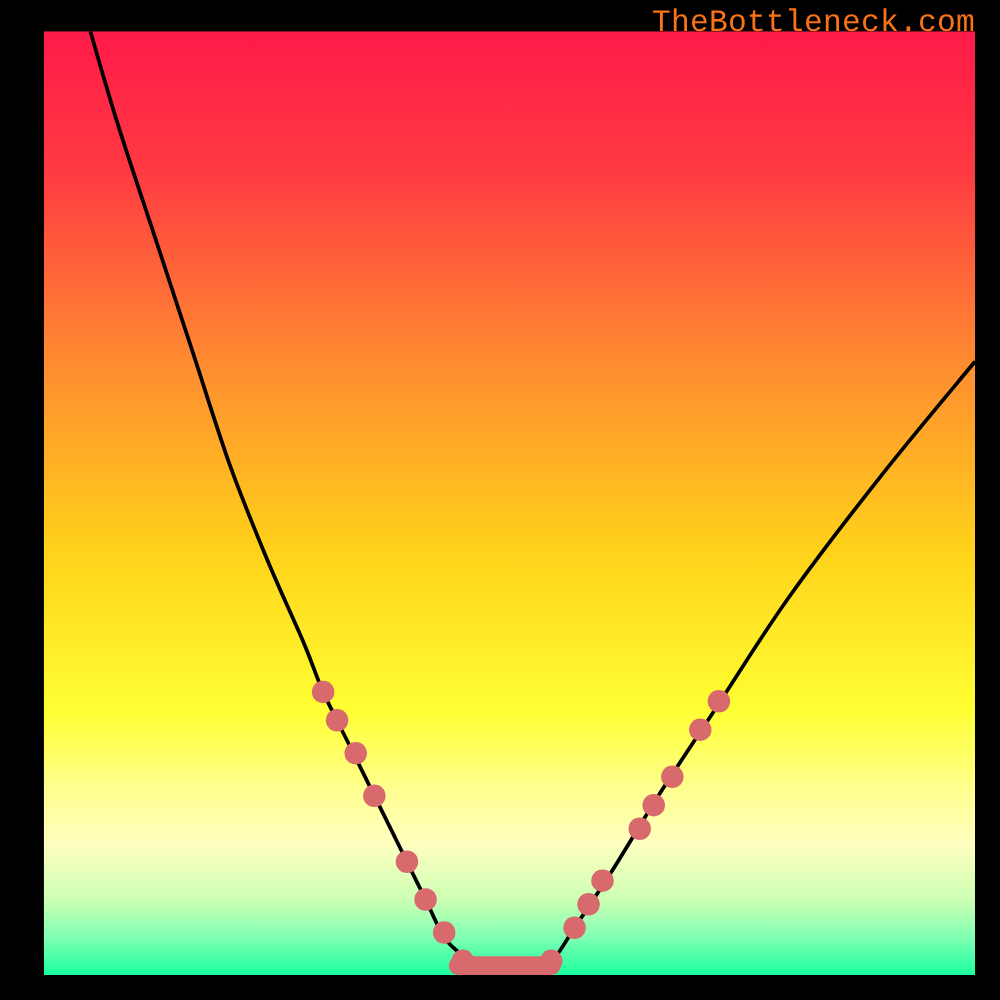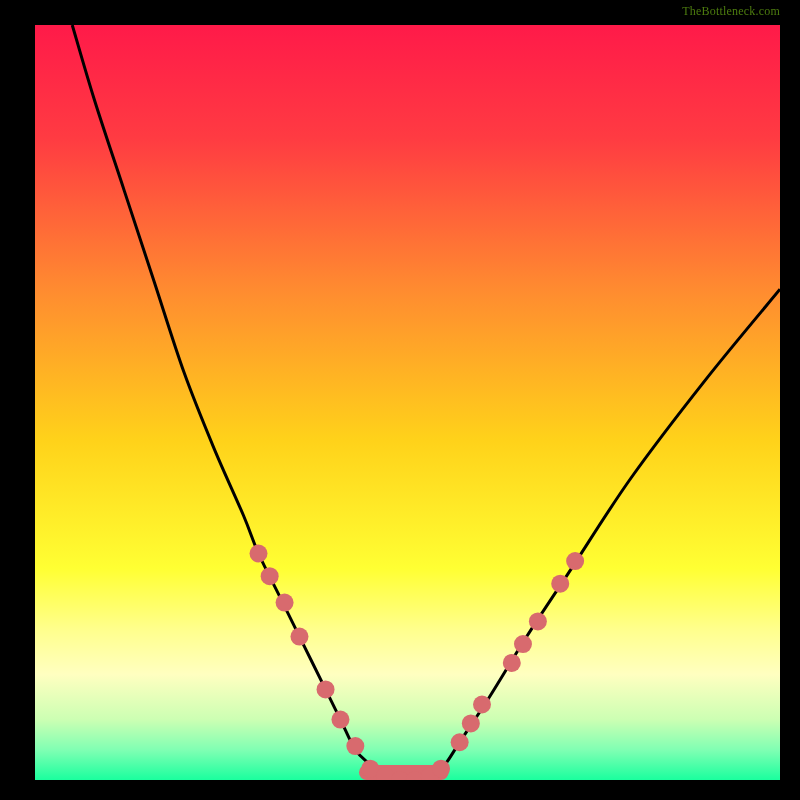--- a/index.html
+++ b/index.html
@@ -22,24 +22,24 @@
     position: absolute;
     left: 0;
     top: 0;
     width: 745px;
     height: 755px;
   }
   .watermark {
     position: absolute;
     top: 4px;
     right: 20px;
-    font-family: Liberation Serif, serif;
-    font-size: 12px;
+    font-family: Liberation Mono, monospace;
+    font-size: 25px;
     font-weight: 500;
-    color: #4d7c0f;
+    color: #f97316;
     letter-spacing: 0.2px;
   }
 </style>
 </head>
 <body>
 
 <div class="frame">
   <svg class="plot" viewBox="0 0 745 755" preserveAspectRatio="none">
     <defs>
       <linearGradient id="bg-grad" x1="0" y1="0" x2="0" y2="1">

